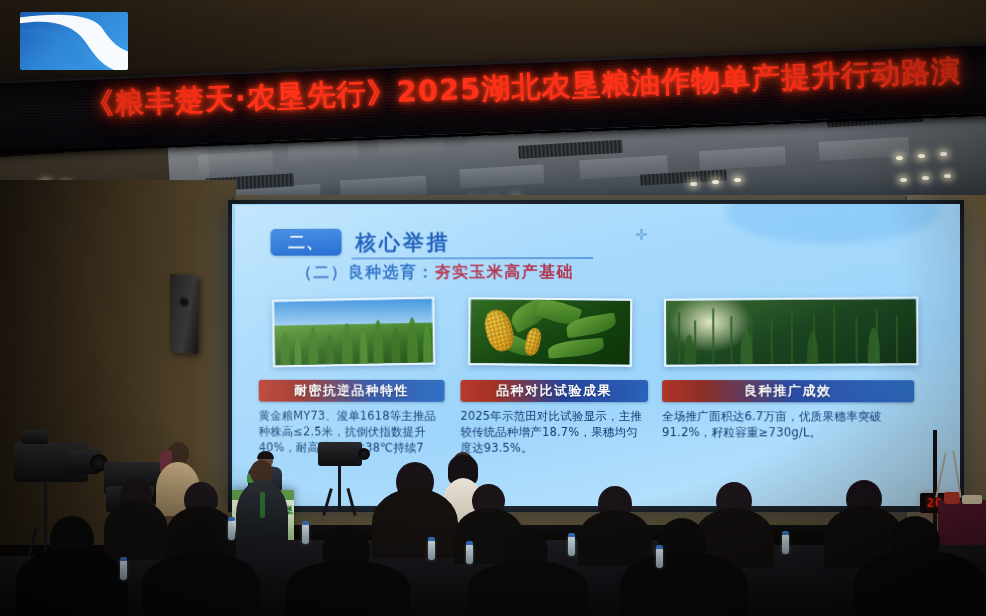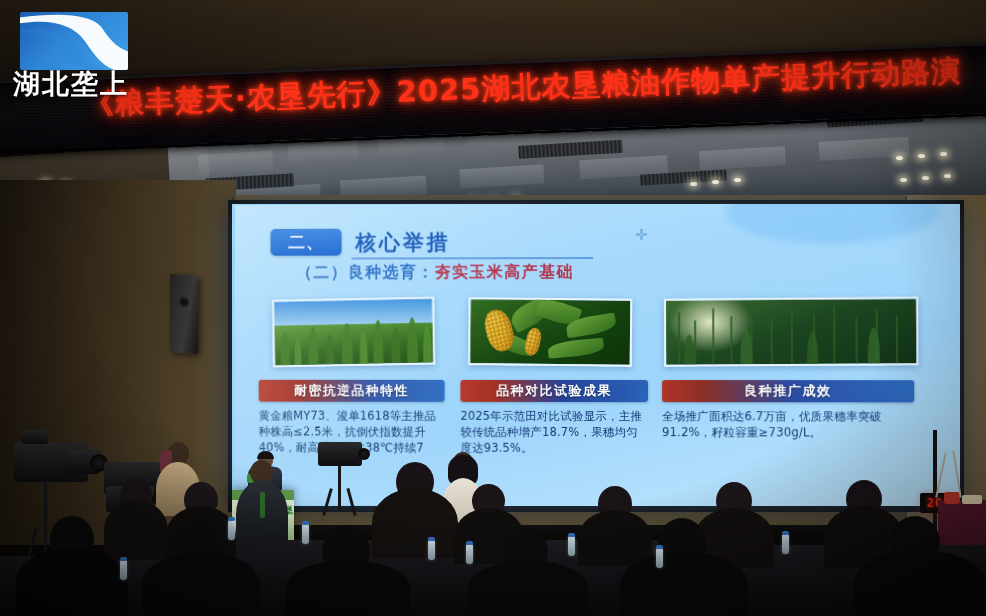--- a/index.html
+++ b/index.html
@@ -238,21 +238,20 @@
     <div class="led-text">《粮丰楚天·农垦先行》2025湖北农垦粮油作物单产提升行动路演</div>
   </div>
 
   <div class="logo">
     <div class="logo-box">
       <svg class="logo-swoosh" viewBox="0 0 122 56">
         <path d="M2 10 C 36 4, 58 10, 70 26 C 80 40, 86 50, 100 56 L122 56 L122 40 C 104 36, 96 26, 88 14 C 78 0, 44 -2, 2 4 Z" fill="#ffffff" opacity="0.96"></path>
         <path d="M8 16 C 34 12, 50 18, 60 30 C 68 40, 76 50, 92 56 L70 56 C 58 48, 52 38, 44 30 C 34 20, 20 17, 8 19 Z" fill="#2f86d8" opacity="0.35"></path>
       </svg>
     </div>
-    <div class="logo-text">湖北垄上</div>
   </div>
 
   <div class="wall-back"></div>
   <div class="wall-left2"></div>
   <div class="wall-right"></div>
   <div class="wall-seam" style="left:232px;top:198px;height:342px;"></div>
   <div class="wall-seam" style="left:905px;top:196px;height:344px;"></div>
   <div class="speaker">
     <div class="speaker-drv"></div>
   </div>

